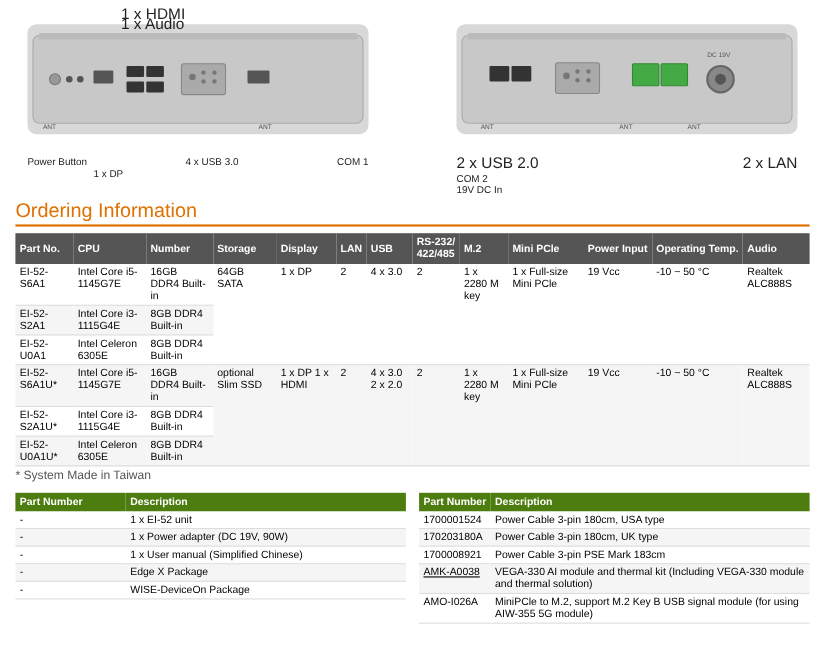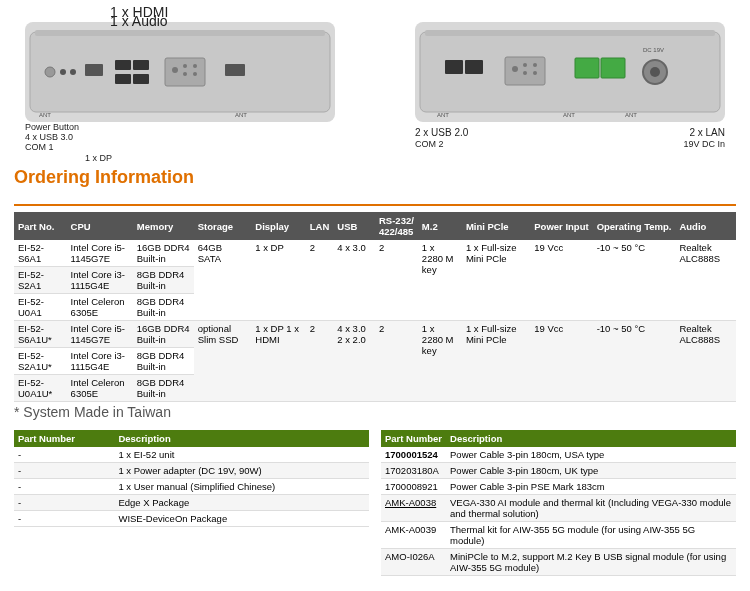--- a/index.html
+++ b/index.html
@@ -10,24 +10,24 @@
       width: 750px;
       overflow-x: hidden;
     }
 
     
     .section {
       padding: 4px 14px 6px 14px;
     }
     .section-title {
       font-size: 18px;
-      font-weight: bold;
+      font-weight: normal;
       color: #e07000;
       border-bottom: 2px solid #e07000;
-      padding-bottom: 16px;
+      padding-bottom: 2px;
       margin-bottom: 6px;
     }
     table {
       width: 100%;
       border-collapse: collapse;
       font-size: 9.5px;
     }
     th {
       background: #555;
       color: #fff;
@@ -36,21 +36,21 @@
       font-weight: bold;
       white-space: nowrap;
     }
     td {
       padding: 2px 4px;
       border-bottom: 1px solid #ddd;
       vertical-align: top;
     }
     tr:nth-child(even) td { background: #f5f5f5; }
     tr:nth-child(odd) td { background: #fff; }
-    .footnote { font-size: 14px; color: #555; margin-top: 2px; }
+    .footnote { font-size: 11px; color: #555; margin-top: 2px; }
 
     
     .two-col {
       display: flex;
       gap: 12px;
       padding: 4px 14px 6px 14px;
     }
     .col-left { flex: 1; }
     .col-right { flex: 1; }
 
@@ -96,21 +96,21 @@
         <ellipse cx="170" cy="44" rx="2" ry="2" fill="#777"></ellipse>
         <ellipse cx="160" cy="52" rx="2" ry="2" fill="#777"></ellipse>
         <ellipse cx="170" cy="52" rx="2" ry="2" fill="#777"></ellipse>
 
         <text x="14" y="95" font-size="6" fill="#555">ANT</text>
         <text x="210" y="95" font-size="6" fill="#555">ANT</text>
 
         <rect x="200" y="42" width="20" height="12" rx="1" fill="#555"></rect>
       </svg>
 
-      <div style="display:flex; width:310px; justify-content:space-between; margin-top:0; font-size:9px; color:#222;flex-direction:column;">
+      <div style="display:flex; width:310px; justify-content:space-between; margin-top:20px; font-size:9px; color:#222;">
         <span>Power Button</span>
         <span>4 x USB 3.0</span>
         <span>COM 1</span>
       </div>
 
       <div style="width:310px; font-size:9px; color:#222; margin-top:1px;">
         <span style="margin-left:60px;">1 x DP</span>
       </div>
     </div>
 
@@ -137,41 +137,41 @@
         <circle cx="240" cy="50" r="12" fill="#888" stroke="#666" stroke-width="2"></circle>
         <circle cx="240" cy="50" r="5" fill="#555"></circle>
 
         <text x="228" y="30" font-size="6" fill="#555">DC 19V</text>
 
         <text x="22" y="95" font-size="6" fill="#555">ANT</text>
         <text x="148" y="95" font-size="6" fill="#555">ANT</text>
         <text x="210" y="95" font-size="6" fill="#555">ANT</text>
       </svg>
 
-      <div style="display:flex; width:310px; justify-content:space-between; margin-top:5px; font-size:10px; color:#222;">
+      <div style="display:flex; width:310px; justify-content:space-between; margin-top:18px; font-size:14px; color:#222;">
         <span>2 x USB 2.0</span>
         <span>2 x LAN</span>
       </div>
-      <div style="display:flex; width:310px; justify-content:space-between; font-size:9px; color:#222; margin-top:1px;">
+      <div style="display:flex; width:310px; justify-content:space-between; font-size:9px; color:#222; margin-top:1px;flex-direction:column;">
         <span>COM 2</span>
         <span>19V DC In</span>
       </div>
     </div>
 
   </div>
 </div>
 
 <div class="section">
   <div class="section-title">Ordering Information</div>
   <table>
     <thead>
       <tr>
         <th>Part No.</th>
         <th>CPU</th>
-        <th>Memory</th>
+        <th>Number</th>
         <th>Storage</th>
         <th>Display</th>
         <th>LAN</th>
         <th>USB</th>
         <th>RS-232/<br>422/485</th>
         <th>M.2</th>
         <th>Mini PCle</th>
         <th>Power Input</th>
         <th>Operating Temp.</th>
         <th>Audio</th>
@@ -269,38 +269,34 @@
   <div class="col-right">
     <table class="pack-table">
       <thead>
         <tr>
           <th>Part Number</th>
           <th>Description</th>
         </tr>
       </thead>
       <tbody id="optional-body">
           <tr>
-            <td style="white-space:nowrap;font-weight:bold;">1700001524</td>
+            <td style="white-space:nowrap;">1700001524</td>
             <td>Power Cable 3-pin 180cm, USA type</td>
           </tr>
           <tr>
             <td style="white-space:nowrap;">170203180A</td>
             <td>Power Cable 3-pin 180cm, UK type</td>
           </tr>
           <tr>
             <td style="white-space:nowrap;">1700008921</td>
             <td>Power Cable 3-pin PSE Mark 183cm</td>
           </tr>
           <tr>
             <td style="white-space:nowrap;text-decoration:underline;">AMK-A0038</td>
             <td>VEGA-330 AI module and thermal kit (Including VEGA-330 module and thermal solution)</td>
-          </tr>
-          <tr>
-            <td style="white-space:nowrap;">AMK-A0039</td>
-            <td>Thermal kit for AIW-355 5G module (for using AIW-355 5G module)</td>
           </tr>
           <tr>
             <td style="white-space:nowrap;">AMO-I026A</td>
             <td>MiniPCle to M.2, support M.2 Key B USB signal module (for using AIW-355 5G module)</td>
           </tr>
         </tbody>
     </table>
   </div>
 </div>
 

